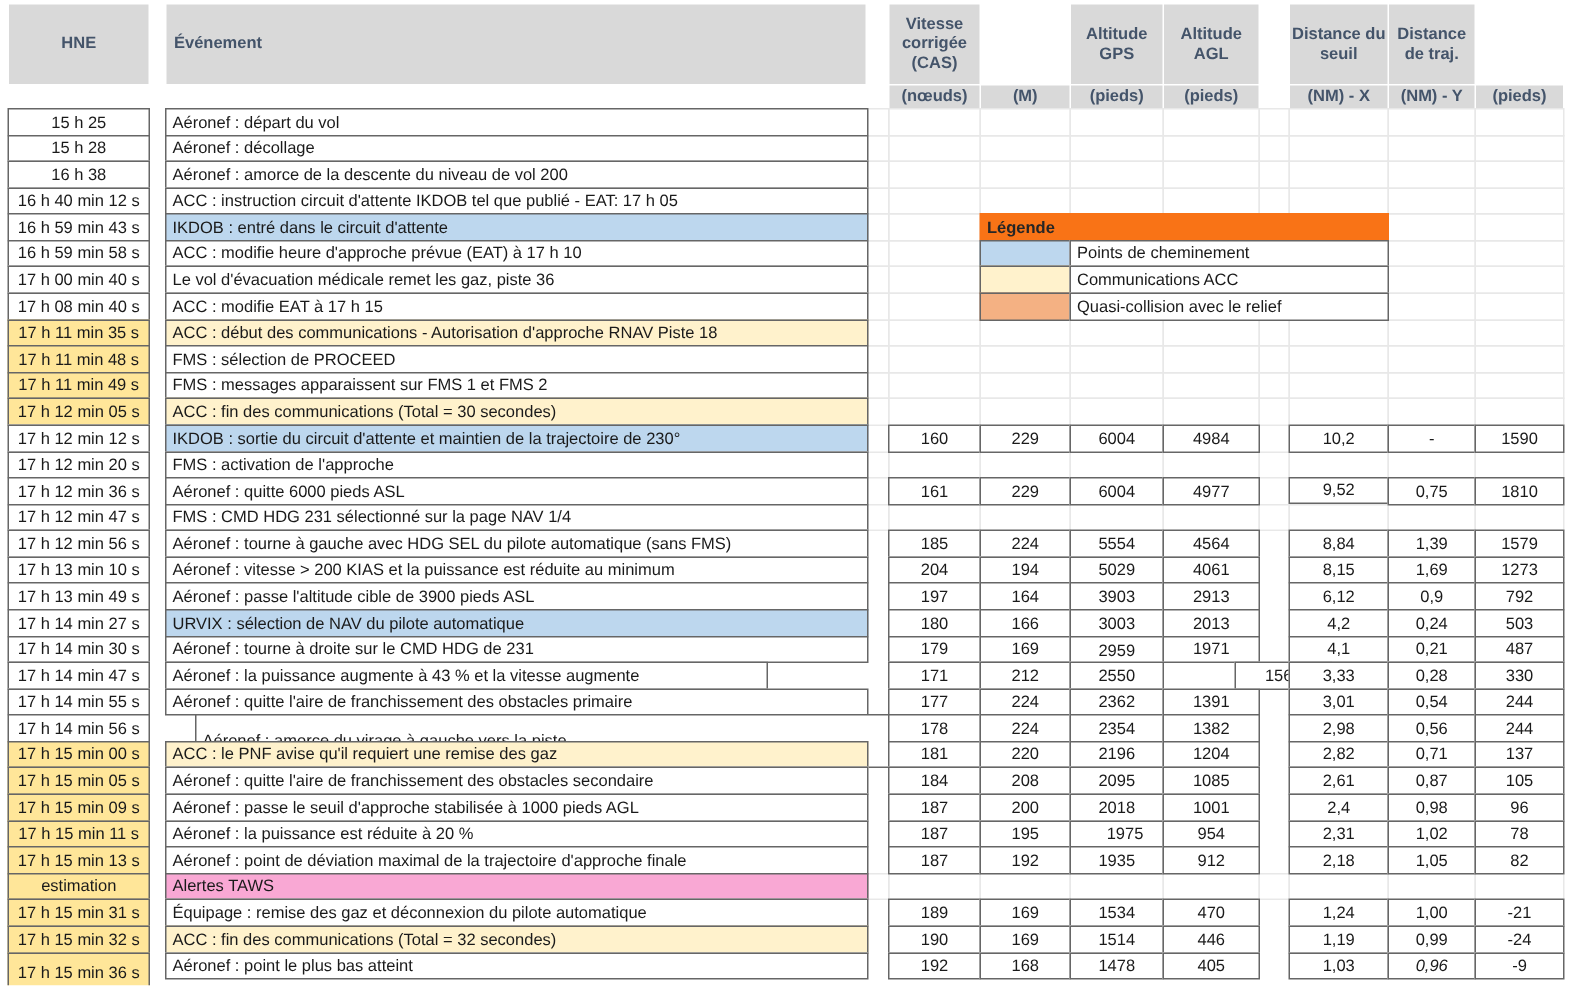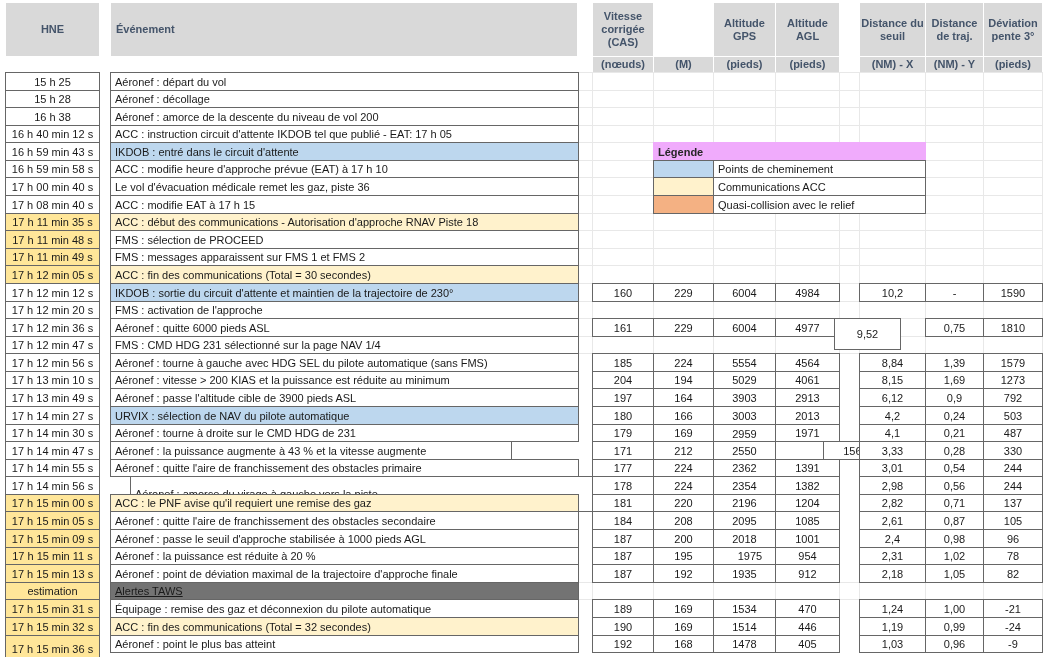--- a/index.html
+++ b/index.html
@@ -21,21 +21,20 @@
 
 <div class="sheet">
 
   <div class="hcell left" style="left:111px; top:3px; width:466px; height:53px;">Événement</div>
   <div class="hcell" style="left:6px;   top:3px; width:93px;  height:53px;">HNE</div>
   <div class="hcell" style="left:593px; top:3px; width:60px; height:53px;">Vitesse corrigée (CAS)</div>
   <div class="hcell" style="left:714px; top:3px; width:61px; height:53px;">Altitude GPS</div>
   <div class="hcell" style="left:776px; top:3px; width:63px; height:53px;">Altitude AGL</div>
   <div class="hcell" style="left:860px; top:3px; width:65px; height:53px;">Distance du seuil</div>
   <div class="hcell" style="left:926px; top:3px; width:57px; height:53px;">Distance de traj.</div>
-  <div class="hcell" style="left:984px; top:3px; width:58px; height:53px;">Déviation pente 3°</div>
 
   <div class="hcell" style="left:593px; top:57px; width:60px; height:15px;">(nœuds)</div>
   <div class="hcell" style="left:654px; top:57px; width:59px; height:15px;">(M)</div>
   <div class="hcell" style="left:714px; top:57px; width:61px; height:15px;">(pieds)</div>
   <div class="hcell" style="left:776px; top:57px; width:63px; height:15px;">(pieds)</div>
   <div class="hcell" style="left:860px; top:57px; width:65px; height:15px;">(NM) - X</div>
   <div class="hcell" style="left:926px; top:57px; width:57px; height:15px;">(NM) - Y</div>
   <div class="hcell" style="left:984px; top:57px; width:58px; height:15px;">(pieds)</div>
 
   <div>
@@ -82,21 +81,21 @@
       <div class="cell faint" style="left: 925px; width: 59px; top: 125px; height: 18px;"></div>
       <div class="cell faint" style="left: 983px; width: 60px; top: 125px; height: 18px;"></div>
       <div class="cell dark" style="left: 5px; width: 95px; top: 125px; height: 18px;">16 h 40 min 12 s</div>
       <div class="cell dark left" style="left: 110px; width: 469px; top: 125px; height: 18px;">ACC : instruction circuit d'attente IKDOB tel que publié - EAT: 17 h 05</div>
       <div class="cell faint" style="left: 578px; width: 15px; top: 142px; height: 19px;"></div>
       <div class="cell faint" style="left: 592px; width: 62px; top: 142px; height: 19px;"></div>
       <div class="cell faint" style="left: 925px; width: 59px; top: 142px; height: 19px;"></div>
       <div class="cell faint" style="left: 983px; width: 60px; top: 142px; height: 19px;"></div>
       <div class="cell dark" style="left: 5px; width: 95px; top: 142px; height: 19px;">16 h 59 min 43 s</div>
       <div class="cell dark left" style="left: 110px; width: 469px; top: 142px; height: 19px; background: rgb(189, 215, 238);">IKDOB : entré dans le circuit d'attente</div>
-      <div class="cell legend-title" style="left: 653px; width: 273px; top: 142px; height: 19px; background: #f0abfc;">Légende</div>
+      <div class="cell legend-title" style="left: 653px; width: 273px; top: 142px; height: 19px; background: #f97316;">Légende</div>
       <div class="cell faint" style="left: 578px; width: 15px; top: 160px; height: 18px;"></div>
       <div class="cell faint" style="left: 592px; width: 62px; top: 160px; height: 18px;"></div>
       <div class="cell faint" style="left: 925px; width: 59px; top: 160px; height: 18px;"></div>
       <div class="cell faint" style="left: 983px; width: 60px; top: 160px; height: 18px;"></div>
       <div class="cell dark" style="left: 5px; width: 95px; top: 160px; height: 18px;">16 h 59 min 58 s</div>
       <div class="cell dark left" style="left: 110px; width: 469px; top: 160px; height: 18px;">ACC : modifie heure d'approche prévue (EAT) à 17 h 10</div>
       <div class="cell dark" style="left: 653px; width: 61px; top: 160px; height: 18px; background: rgb(189, 215, 238);"></div>
       <div class="cell dark left" style="left: 713px; width: 213px; top: 160px; height: 18px;">Points de cheminement</div>
       <div class="cell faint" style="left: 578px; width: 15px; top: 177px; height: 19px;"></div>
       <div class="cell faint" style="left: 592px; width: 62px; top: 177px; height: 19px;"></div>
@@ -177,21 +176,21 @@
       <div class="cell faint" style="left: 925px; width: 59px; top: 301px; height: 18px;"></div>
       <div class="cell faint" style="left: 983px; width: 60px; top: 301px; height: 18px;"></div>
       <div class="cell dark" style="left: 5px; width: 95px; top: 301px; height: 18px;">17 h 12 min 20 s</div>
       <div class="cell dark left" style="left: 110px; width: 469px; top: 301px; height: 18px;">FMS : activation de l'approche</div>
       <div class="cell dark" style="left: 5px; width: 95px; top: 318px; height: 19px;">17 h 12 min 36 s</div>
       <div class="cell dark left" style="left: 110px; width: 469px; top: 318px; height: 19px;">Aéronef : quitte 6000 pieds ASL</div>
       <div class="cell dark" style="left: 592px; width: 62px; top: 318px; height: 19px;">161</div>
       <div class="cell dark" style="left: 653px; width: 61px; top: 318px; height: 19px;">229</div>
       <div class="cell dark" style="left: 713px; width: 63px; top: 318px; height: 19px;">6004</div>
       <div class="cell dark" style="left: 775px; width: 65px; top: 318px; height: 19px;">4977</div>
-      <div class="cell dark" style="left: 834px; width: 67px; top: 318px; height: 32px;">9,52</div>
+      <div class="cell dark" style="left: 859px; width: 67px; top: 318px; height: 18px;">9,52</div>
       <div class="cell dark" style="left: 925px; width: 59px; top: 318px; height: 19px;">0,75</div>
       <div class="cell dark" style="left: 983px; width: 60px; top: 318px; height: 19px;">1810</div>
       <div class="cell faint" style="left: 578px; width: 15px; top: 336px; height: 18px;"></div>
       <div class="cell faint" style="left: 592px; width: 62px; top: 336px; height: 18px;"></div>
       <div class="cell faint" style="left: 653px; width: 61px; top: 336px; height: 18px;"></div>
       <div class="cell faint" style="left: 713px; width: 63px; top: 336px; height: 18px;"></div>
       <div class="cell faint" style="left: 775px; width: 65px; top: 336px; height: 18px;"></div>
       <div class="cell faint" style="left: 839px; width: 21px; top: 336px; height: 18px;"></div>
       <div class="cell faint" style="left: 859px; width: 67px; top: 336px; height: 18px;"></div>
       <div class="cell faint" style="left: 925px; width: 59px; top: 336px; height: 18px;"></div>
@@ -318,21 +317,21 @@
       <div class="cell faint" style="left: 578px; width: 15px; top: 582px; height: 18px;"></div>
       <div class="cell faint" style="left: 592px; width: 62px; top: 582px; height: 18px;"></div>
       <div class="cell faint" style="left: 653px; width: 61px; top: 582px; height: 18px;"></div>
       <div class="cell faint" style="left: 713px; width: 63px; top: 582px; height: 18px;"></div>
       <div class="cell faint" style="left: 775px; width: 65px; top: 582px; height: 18px;"></div>
       <div class="cell faint" style="left: 839px; width: 21px; top: 582px; height: 18px;"></div>
       <div class="cell faint" style="left: 859px; width: 67px; top: 582px; height: 18px;"></div>
       <div class="cell faint" style="left: 925px; width: 59px; top: 582px; height: 18px;"></div>
       <div class="cell faint" style="left: 983px; width: 60px; top: 582px; height: 18px;"></div>
       <div class="cell dark" style="left: 5px; width: 95px; top: 582px; height: 18px; background: rgb(255, 230, 153);">estimation</div>
-      <div class="cell dark left" style="left: 110px; width: 469px; top: 582px; height: 18px; background: #737373; text-decoration: underline;">Alertes TAWS</div>
+      <div class="cell dark left" style="left: 110px; width: 469px; top: 582px; height: 18px; background: #f9a8d4;">Alertes TAWS</div>
       <div class="cell dark" style="left: 5px; width: 95px; top: 599px; height: 19px; background: rgb(255, 230, 153);">17 h 15 min 31 s</div>
       <div class="cell dark left" style="left: 110px; width: 469px; top: 599px; height: 19px;">Équipage : remise des gaz et déconnexion du pilote automatique</div>
       <div class="cell dark" style="left: 592px; width: 62px; top: 599px; height: 19px;">189</div>
       <div class="cell dark" style="left: 653px; width: 61px; top: 599px; height: 19px;">169</div>
       <div class="cell dark" style="left: 713px; width: 63px; top: 599px; height: 19px;">1534</div>
       <div class="cell dark" style="left: 775px; width: 65px; top: 599px; height: 19px;">470</div>
       <div class="cell dark" style="left: 859px; width: 67px; top: 599px; height: 19px;">1,24</div>
       <div class="cell dark" style="left: 925px; width: 59px; top: 599px; height: 19px;">1,00</div>
       <div class="cell dark" style="left: 983px; width: 60px; top: 599px; height: 19px;">-21</div>
       <div class="cell dark" style="left: 5px; width: 95px; top: 617px; height: 19px; background: rgb(255, 230, 153);">17 h 15 min 32 s</div>
@@ -344,16 +343,16 @@
       <div class="cell dark" style="left: 859px; width: 67px; top: 617px; height: 19px;">1,19</div>
       <div class="cell dark" style="left: 925px; width: 59px; top: 617px; height: 19px;">0,99</div>
       <div class="cell dark" style="left: 983px; width: 60px; top: 617px; height: 19px;">-24</div>
       <div class="cell dark" style="left: 5px; width: 95px; top: 635px; height: 28px; background: rgb(255, 230, 153);">17 h 15 min 36 s</div>
       <div class="cell dark left" style="left: 110px; width: 469px; top: 635px; height: 18px;">Aéronef : point le plus bas atteint</div>
       <div class="cell dark" style="left: 592px; width: 62px; top: 635px; height: 18px;">192</div>
       <div class="cell dark" style="left: 653px; width: 61px; top: 635px; height: 18px;">168</div>
       <div class="cell dark" style="left: 713px; width: 63px; top: 635px; height: 18px;">1478</div>
       <div class="cell dark" style="left: 775px; width: 65px; top: 635px; height: 18px;">405</div>
       <div class="cell dark" style="left: 859px; width: 67px; top: 635px; height: 18px;">1,03</div>
-      <div class="cell dark" style="left: 925px; width: 59px; top: 635px; height: 18px;">0,96</div>
+      <div class="cell dark" style="left: 925px; width: 59px; top: 635px; height: 18px; font-style: italic;">0,96</div>
       <div class="cell dark" style="left: 983px; width: 60px; top: 635px; height: 18px;">-9</div>
     </div>
 </div>
 
 </body></html>

